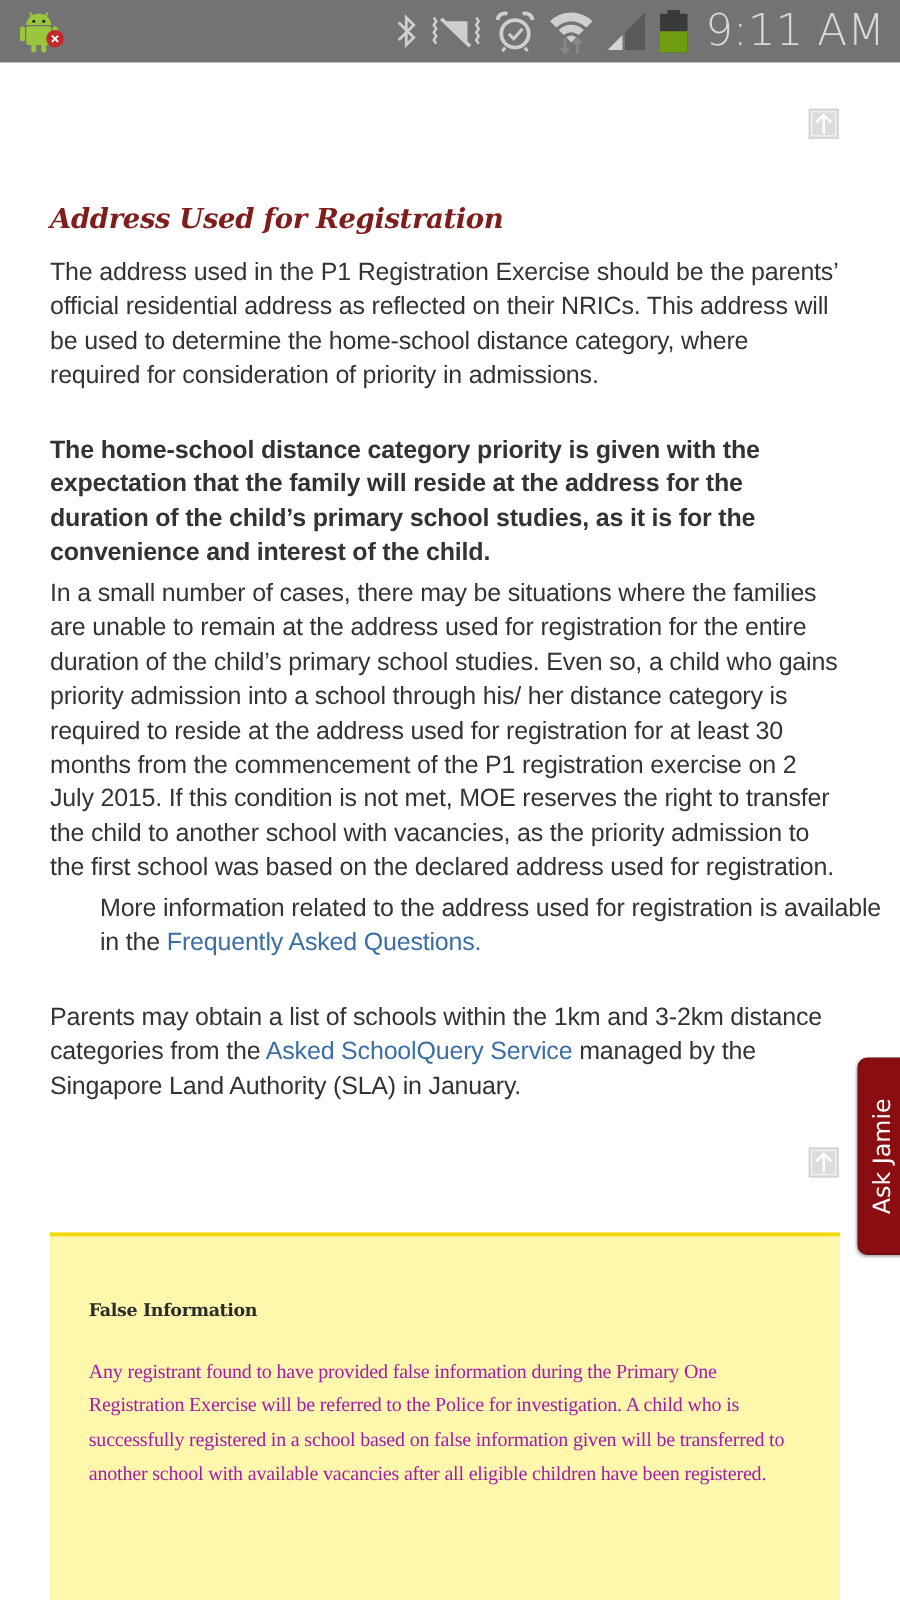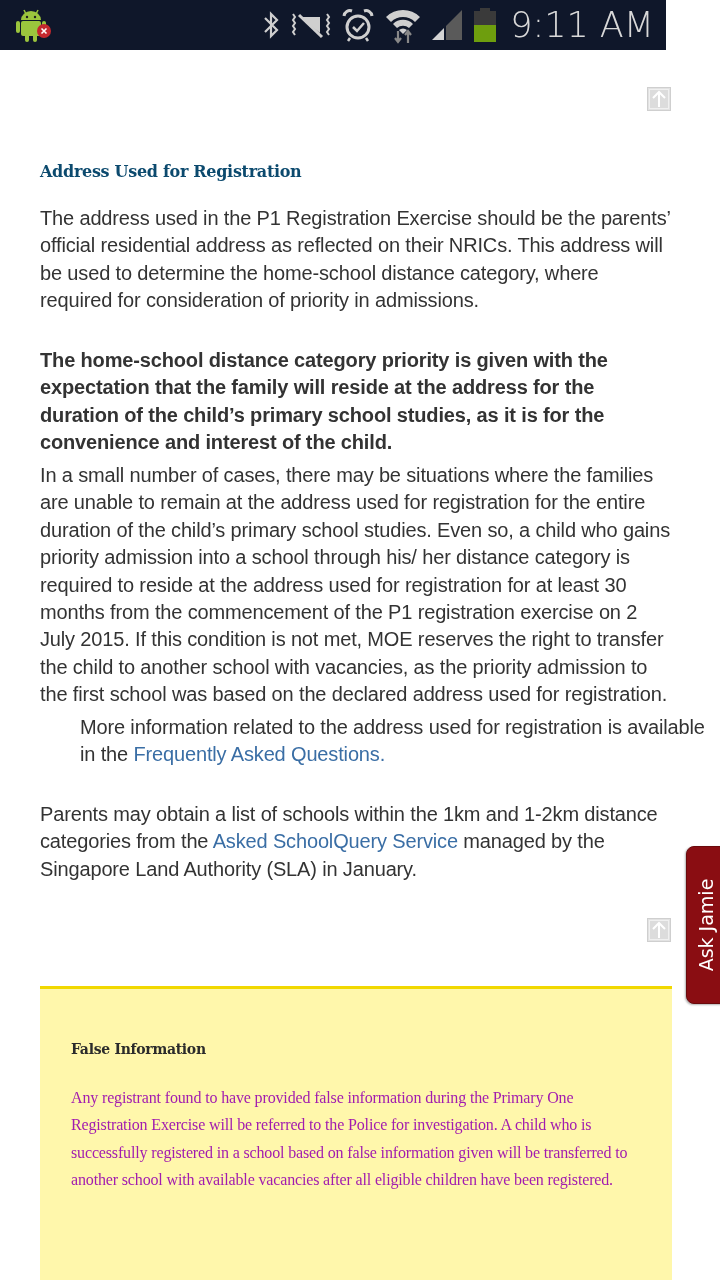--- a/index.html
+++ b/index.html
@@ -1,28 +1,28 @@
 <!DOCTYPE html>
 <html><head>
 <meta charset="utf-8">
 <style>
   * { box-sizing: border-box; margin: 0; padding: 0; }
   html, body { width: 720px; height: 1280px; overflow: hidden; background: #ffffff; }
   body { position: relative; font-family: "Liberation Sans", sans-serif; }
 
   
-  .statusbar { position: absolute; top: 0; left: 0; width: 666px; height: 50px; background: #0f172a; text-align: center; }
+  .statusbar { position: absolute; top: 0; left: 0; width: 720px; height: 50px; background: #737373; text-align: center; }
   .sb-android { position: absolute; left: 14px; top: 6px; width: 40px; height: 38px; }
   .sb-icons { position: absolute; right: 0; top: 0; height: 50px; display: flex; align-items: center; }
   .sb-icon { display: inline-block; margin-right: 8px; }
   .sb-time { color: #d8d8d8; font-family: "DejaVu Sans", sans-serif; font-size: 35px; letter-spacing: 0px; margin-right: 12px; margin-left: 4px; font-weight: 300; }
   .top-btn { position: absolute; width: 24px; height: 24px; border: 1px solid #cfcfcf; background: #e2e2e2; display: flex; align-items: center; justify-content: center; }
   .top-btn-inner { width: 20px; height: 20px; background: #dcdcdc; border: 1px solid #f0f0f0; display: flex; align-items: center; justify-content: center; }
 
-  .heading { position: absolute; left: 40px; font-family: "DejaVu Serif", serif; font-weight: bold; font-size: 16px; color: #0c4a6e; letter-spacing: -0.3px; }
+  .heading { position: absolute; left: 40px; font-family: "DejaVu Serif", serif; font-weight: bold; font-size: 22px; color: #7f1d1d; letter-spacing: -0.3px; font-style: italic; }
   .para { position: absolute; left: 40px; width: 636px; font-family: "Liberation Sans", sans-serif; font-size: 20px; line-height: 27.4px; color: #333333; letter-spacing: -0.15px; }
   .link { color: #3a6ea5; text-decoration: none; }
 
   .ask-jamie { position: absolute; left: 686px; top: 846px; width: 40px; height: 158px; background: #8a0d12; border-radius: 8px 0 0 8px; border: 1px solid #6a0a0d; box-shadow: -1px 1px 2px rgba(0,0,0,0.3); }
   .ask-jamie-label { position: absolute; left: 50%; top: 50%; transform: translate(-50%, -50%) rotate(-90deg); color: #ffffff; font-family: "DejaVu Sans", sans-serif; font-size: 19px; white-space: nowrap; }
 
   .notice { position: absolute; left: 40px; top: 986px; width: 632px; height: 300px; background: #fff7ab; border-top: 3px solid #f1d800; }
   .notice .n-heading { position: absolute; left: 31px; top: 52px; font-family: "DejaVu Serif", serif; font-weight: bold; font-size: 14px; color: #2b2b2b; letter-spacing: -0.3px; }
   .notice .n-para { position: absolute; left: 31px; top: 95px; width: 560px; font-family: Liberation Serif, serif; font-size: 16px; line-height: 27.4px; color: #a21caf; letter-spacing: -0.15px; }
 </style>
@@ -96,21 +96,21 @@
 <p class="para" style="top:205px;">The address used in the P1 Registration Exercise should be the parents’ official residential address as reflected on their NRICs. This address will be used to determine the home-school distance category, where required for consideration of priority in admissions.</p>
 <p class="para" style="top:347px;font-weight:bold;">The home-school distance category priority is given with the expectation that the family will reside at the address for the duration of the child’s primary school studies, as it is for the convenience and interest of the child.</p>
 <p class="para" style="top:462px;">In a small number of cases, there may be situations where the families are unable to remain at the address used for registration for the entire duration of the child’s primary school studies. Even so, a child who gains priority admission into a school through his/ her distance category is required to reside at the address used for registration for at least 30 months from the commencement of the P1 registration exercise on 2 July 2015. If this condition is not met, MOE reserves the right to transfer the child to another school with vacancies, as the priority admission to the first school was based on the declared address used for registration.</p>
 
 <p class="para" style="top:714px;margin-left:40px;">
   <span>More information related to the address used for registration is available in the</span>
   <a class="link">Frequently Asked Questions.</a>
 </p>
 
 <p class="para" style="top:801px;">
-  <span>Parents may obtain a list of schools within the 1km and 1-2km distance categories from the</span>
+  <span>Parents may obtain a list of schools within the 1km and 3-2km distance categories from the</span>
   <a class="link">Asked SchoolQuery Service</a>
   <span>managed by the Singapore Land Authority (SLA) in January.</span>
 </p>
 
 <div class="top-btn" style="left:647px; top:918px;">
   <div class="top-btn-inner">
     <svg width="16" height="18" viewBox="0 0 16 18">
       <path d="M8 2 L8 17 M2 8 L8 2 L14 8" fill="none" stroke="#ffffff" stroke-width="2"></path>
     </svg>
   </div>

